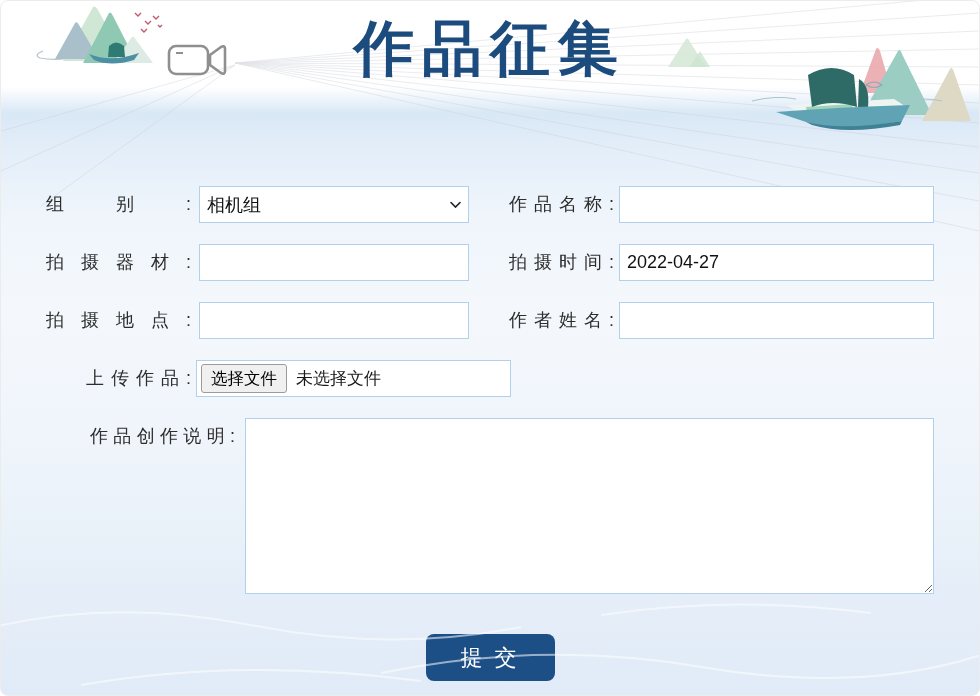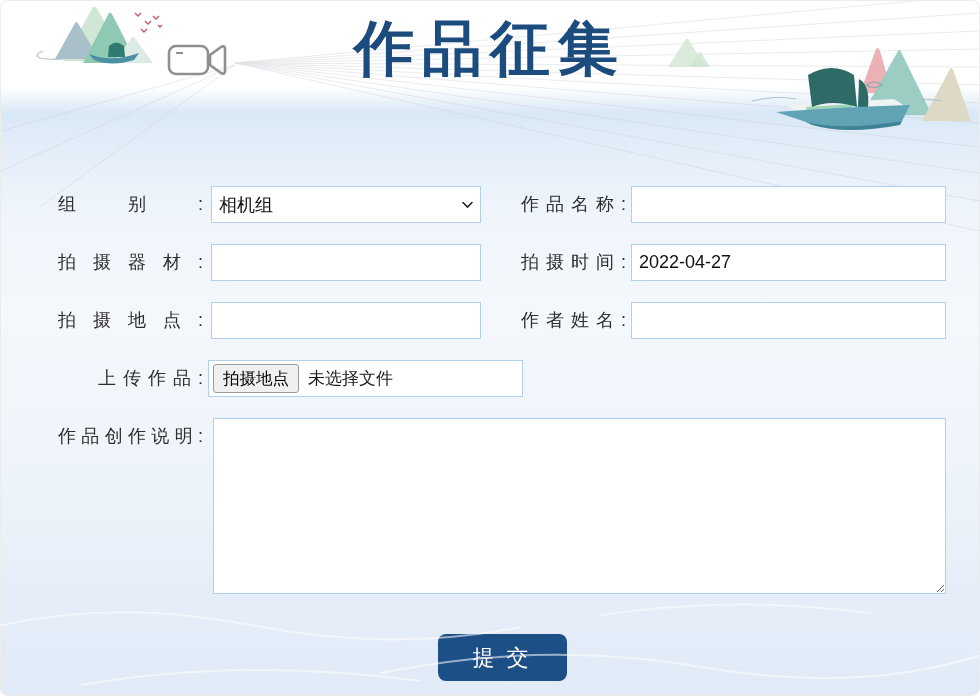--- a/index.html
+++ b/index.html
@@ -21,35 +21,35 @@
   .art-right{left:655px;top:8px;}
   .camera{position:absolute;left:165px;top:38px;}
   .page-title{
     position:absolute;top:12px;left:50%;transform:translateX(-50%);
     font-family:Liberation Serif, serif;
     font-size:60px;font-weight:700;color:#1c4b7e;letter-spacing:8px;
     white-space:nowrap;line-height:1.2;
   }
   .waves{position:absolute;left:0;bottom:0;pointer-events:none;}
   
-  .form{position:absolute;left:57px;top:185px;width:888px;}
+  .form{position:absolute;left:45px;top:185px;width:888px;}
   .row{display:flex;align-items:center;margin-bottom:21px;height:37px;}
   .row.area-row{height:auto;align-items:flex-start;}
   .grp{display:flex;align-items:center;height:37px;}
   .grp-l .lbl{width:145px;}
   .grp-l .fld{width:270px;margin-left:8px;}
   .grp-r{margin-left:40px;}
   .grp-r .lbl{width:105px;}
   .grp-r .fld{width:315px;margin-left:5px;}
   .lbl{
     font-size:18px;color:#2d2d2d;line-height:37px;
     text-align:justify;text-align-last:justify;
     -moz-text-align-last:justify;
   }
-  .lbl.top{line-height:26px;padding-top:5px;align-self:flex-start;}
+  .lbl.top{line-height:26px;padding-top:5px;align-self:flex-start;margin-left:44px;}
   input.txt,select.sel,textarea.ta{
     box-sizing:border-box;height:37px;background:#fff;
     border:1px solid #b0d0ec;font-size:18px;color:#111;
     padding:0 7px;outline:none;border-radius:0;
     font-family:"Liberation Sans","DejaVu Sans",sans-serif;
   }
   .sel-wrap{position:relative;border-radius:7px;}
   select.sel{width:100%;-webkit-appearance:none;appearance:none;padding-right:26px;}
   .chev{position:absolute;right:8px;top:50%;transform:translateY(-50%);pointer-events:none;}
   .file-box{
@@ -179,21 +179,21 @@
       <div class="grp grp-r">
         <span class="lbl">作者姓名:</span>
         <input class="fld txt" type="text" value="" style="">
       </div>
     </div>
 
     <div class="row">
       <div class="grp grp-r">
         <span class="lbl">上传作品:</span>
         <span class="fld file-box">
-          <button class="file-btn">拍摄地点</button>
+          <button class="file-btn">选择文件</button>
           <span class="file-status">未选择文件</span>
         </span>
       </div>
     </div>
 
     <div class="row area-row">
       <span class="lbl top" style="width:145px;">作品创作说明:</span>
       <textarea class="ta" style=""></textarea>
     </div>
 

